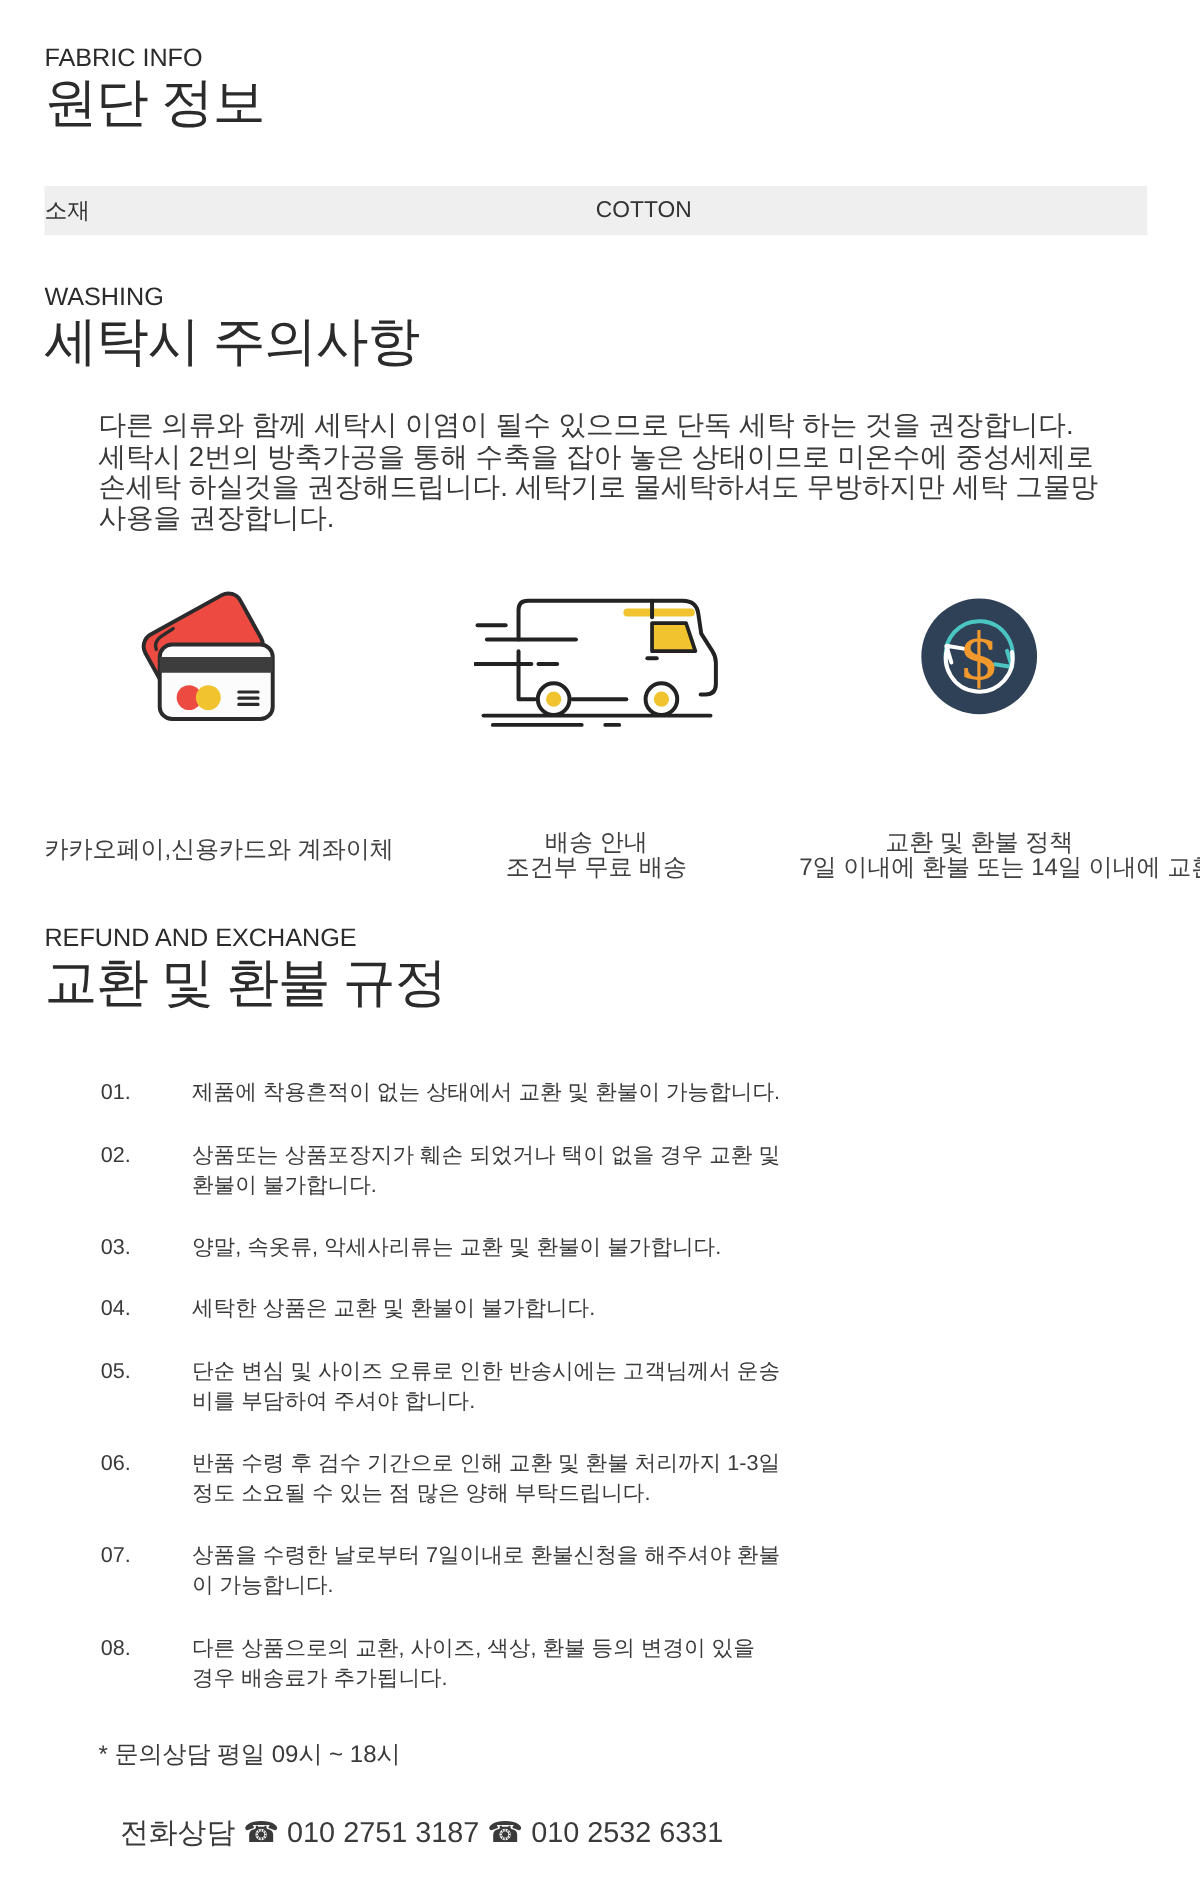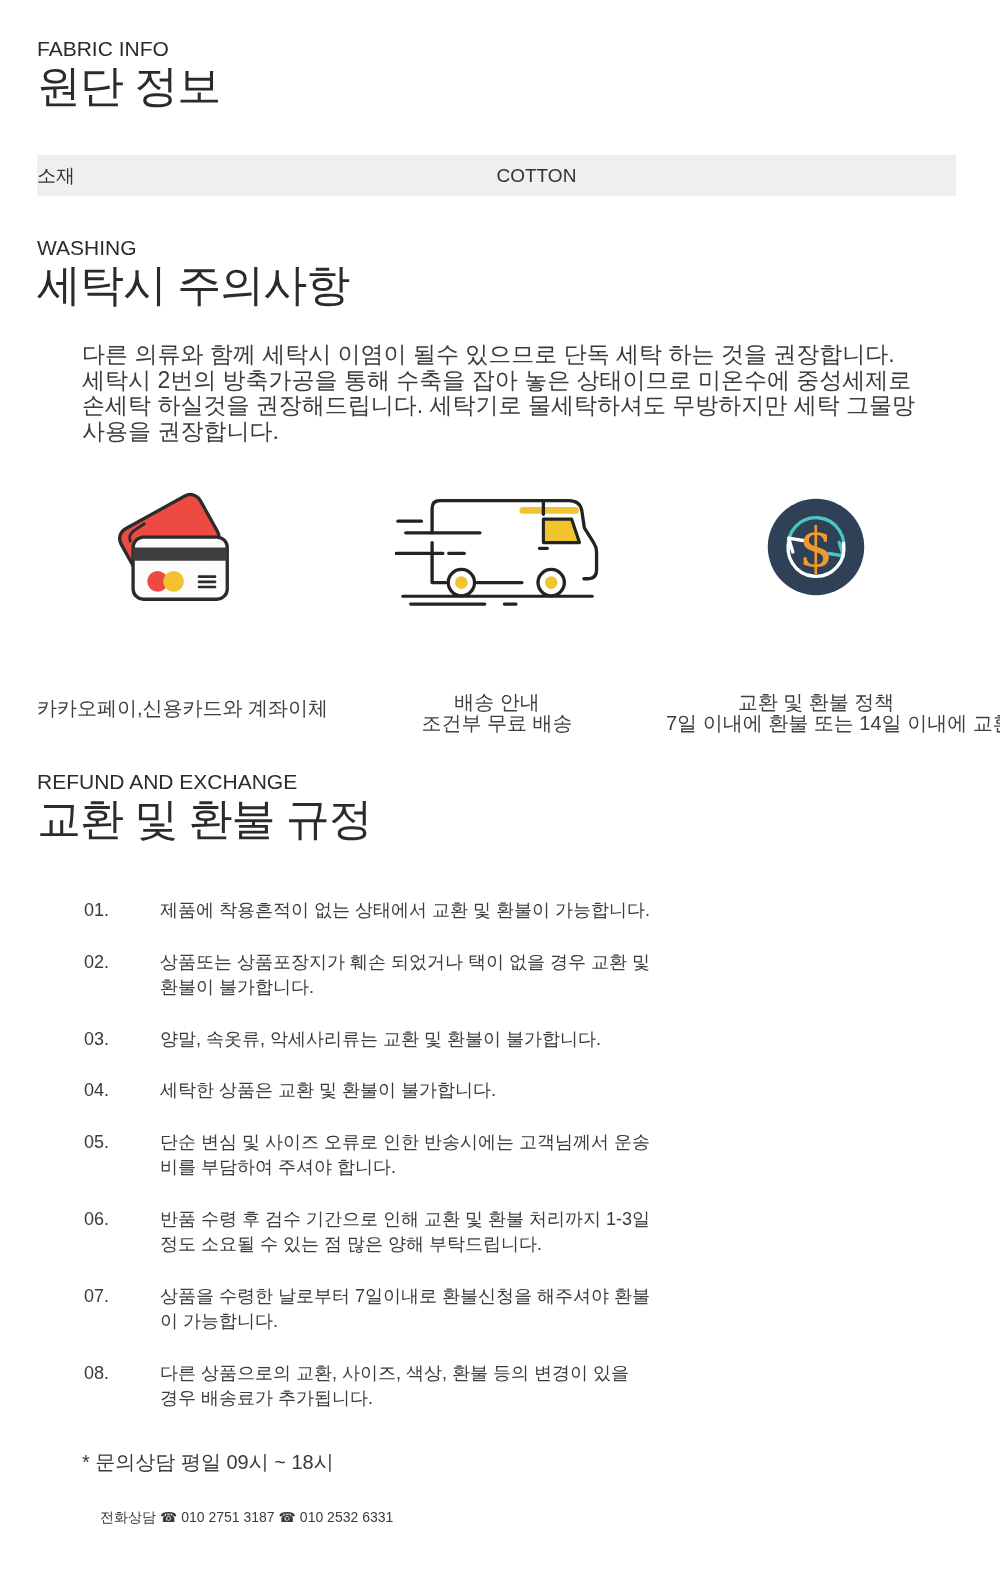--- a/index.html
+++ b/index.html
@@ -33,21 +33,21 @@
   .feature-icon{height:122px;display:flex;align-items:center;justify-content:center;}
   .col-pay .feature-icon{height:116px;margin-top:2px;}
   .feature-caption{margin-top:84px;font-size:20px;line-height:21px;color:#404040;white-space:nowrap;}
   .col-pay .feature-caption{margin-top:94px;}
   .refund-eyebrow{margin-top:36px;}
   .refund-list{list-style:none;margin-top:54px;}
   .refund-item{display:flex;margin-bottom:26px;margin-left:47px;font-size:18px;line-height:25.5px;}
   .refund-no{width:76px;flex:0 0 76px;color:#3a3a3a;}
   .refund-text{white-space:pre;color:#3a3a3a;}
   .contact-hours{margin-top:37px;margin-left:45px;font-size:20px;line-height:26px;color:#3a3a3a;}
-  .contact-phone{margin-top:29px;margin-left:63px;font-size:14px;line-height:26px;color:#3a3a3a;}
+  .contact-phone{margin-top:40px;margin-left:63px;font-size:24px;line-height:26px;color:#3a3a3a;}
   
   .f-red{fill:var(--red);} .f-yellow{fill:var(--yellow);} .f-navy{fill:var(--navy);}
   .f-orange{fill:var(--orange);} .s-teal{stroke:var(--teal);} .s-yellow{stroke:var(--yellow);}
 </style>
 </head>
 <body>
 
 <div class="container">
 
   <div class="eyebrow">FABRIC INFO</div>

